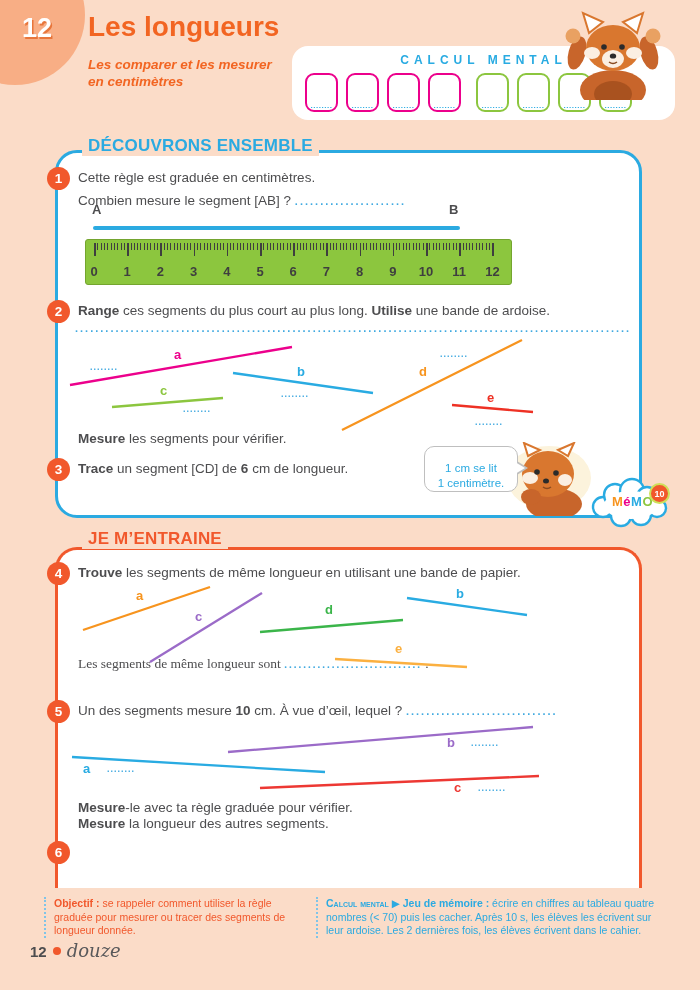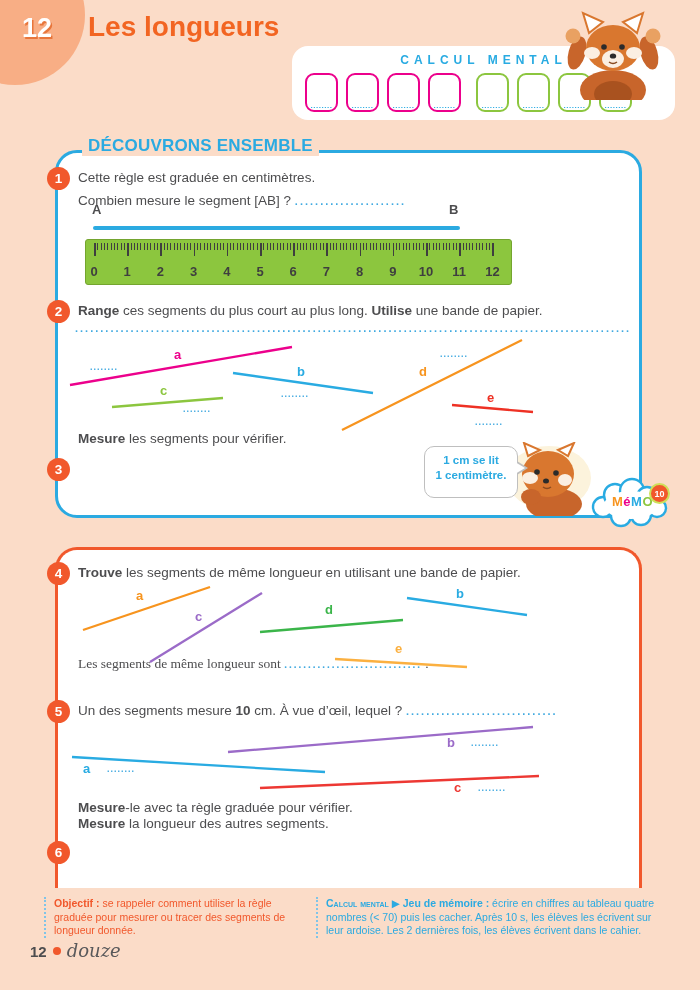--- a/index.html
+++ b/index.html
@@ -39,22 +39,22 @@
   
   .ruler{left:85px;top:239px;width:427px;height:46px;background:#8CC63E;border:1.5px solid #74A52F;border-radius:3px;box-sizing:border-box;}
   .mm-ticks{left:8px;top:3px;width:401px;height:7px;
     background-image:repeating-linear-gradient(to right,#3F3F3F 0,#3F3F3F 1px,transparent 1px,transparent 3.32px);}
   .cm-ticks{left:8px;top:3px;width:401px;height:13px;
     background-image:repeating-linear-gradient(to right,#3F3F3F 0,#3F3F3F 1.6px,transparent 1.6px,transparent 33.2px);}
   .ruler-num{position:absolute;top:24px;width:20px;text-align:center;font-size:13px;font-weight:600;color:#3F3F3F;}
   .segAB{left:93px;top:226px;width:367px;height:4px;background:#2BAAE1;border-radius:2px;}
   .ab-label{font-size:13px;font-weight:bold;color:#4D4D4F;}
   
-  .bubble{left:424px;top:446px;width:94px;height:52px;background:#fff;border:1.5px solid #BFBFBF;border-radius:10px;
-          text-align:center;font-size:11.5px;font-weight:bold;color:#2BAAE1;line-height:15px;padding-top:6px;box-sizing:border-box;z-index:2;}
+  .bubble{left:424px;top:446px;width:94px;height:46px;background:#fff;border:1.5px solid #BFBFBF;border-radius:10px;
+          text-align:center;font-size:11.5px;font-weight:normal;color:#2BAAE1;line-height:15px;padding-top:14px;box-sizing:border-box;z-index:2;}
   .bubble:before{content:"";position:absolute;right:-11px;top:14px;border-style:solid;border-width:7px 0 7px 11px;
           border-color:transparent transparent transparent #BFBFBF;}
   .bubble:after{content:"";position:absolute;right:-8px;top:15px;border-style:solid;border-width:6px 0 6px 10px;
           border-color:transparent transparent transparent #fff;}
   
   .memo{left:589px;top:476px;width:84px;height:52px;z-index:3;}
   .memo-text{position:absolute;left:6px;top:18px;width:58px;text-align:right;font-size:13px;font-weight:bold;letter-spacing:.5px;}
   .memo-ten{position:absolute;right:3px;top:7px;width:17px;height:17px;border-radius:50%;background:#F1582C;border:2px solid #CFE05A;
             color:#fff;font-size:9px;font-weight:bold;display:flex;align-items:center;justify-content:center;}
   
@@ -70,20 +70,22 @@
 </style>
 </head>
 <body>
 
 <div id="page">
 
   <div class="abs corner-circle"></div>
   <div class="abs lesson-num">12</div>
   <div class="abs page-title">Les longueurs</div>
   <div class="abs page-subtitle">
+    <div>Les comparer et les mesurer</div>
+    <div>en centimètres</div>
   </div>
 
   <div class="abs cm-panel">
     <div class="abs cm-title">CALCUL MENTAL</div>
     <div class="abs cm-boxes">
       <div class="cm-box pink">
           <span class="mini-dots">........</span>
         </div>
       <div class="cm-box pink">
           <span class="mini-dots">........</span>
@@ -155,21 +157,21 @@
     <span class="ruler-num" style="left:230.4px">7</span>
     <span class="ruler-num" style="left:263.6px">8</span>
     <span class="ruler-num" style="left:296.8px">9</span>
     <span class="ruler-num" style="left:330px">10</span>
     <span class="ruler-num" style="left:363.2px">11</span>
     <span class="ruler-num" style="left:396.4px">12</span>
   </div>
 
   <div class="abs qnum" style="left:47px;top:300px;">2</div>
   <div class="abs line" style="left:78px;top:303px;">
-    <b>Range</b><span> ces segments du plus court au plus long. </span><b>Utilise</b><span> une bande de papier.</span>
+    <b>Range</b><span> ces segments du plus court au plus long. </span><b>Utilise</b><span> une bande de ardoise.</span>
   </div>
   <div class="abs answer-row dots" style="left:75px;top:322px;width:555px;">.......................................................................................................................</div>
 
   <svg class="abs" style="left:58px;top:337px;" width="580" height="98" viewBox="0 0 580 98">
     <line x1="12" y1="48" x2="234" y2="10" stroke="#EC008C" stroke-width="2.3"></line>
     <line x1="175" y1="36" x2="315" y2="56" stroke="#29ABE2" stroke-width="2.3"></line>
     <line x1="54" y1="70" x2="165" y2="61" stroke="#8CC63F" stroke-width="2.3"></line>
     <line x1="284" y1="93" x2="464" y2="3" stroke="#F7941E" stroke-width="2.3"></line>
     <line x1="394" y1="68" x2="475" y2="75" stroke="#EE3124" stroke-width="2.3"></line>
   </svg>
@@ -182,20 +184,23 @@
   <span class="abs seg-label" style="left:419px;top:364px;color:#F7941E;">d</span>
   <span class="abs seg-dots" style="left:440px;top:349px;">........</span>
   <span class="abs seg-label" style="left:487px;top:390px;color:#EE3124;">e</span>
   <span class="abs seg-dots" style="left:475px;top:417px;">........</span>
 
   <div class="abs line" style="left:78px;top:431px;">
     <b>Mesure</b><span> les segments pour vérifier.</span>
   </div>
 
   <div class="abs qnum" style="left:47px;top:458px;">3</div>
+  <div class="abs line" style="left:78px;top:461px;">
+    <b>Trace</b><span> un segment [CD] de </span><b>6</b><span> cm de longueur.</span>
+  </div>
 
   <div class="abs bubble">
     <div>1 cm se lit</div>
     <div>1 centimètre.</div>
   </div>
   <div class="abs" style="left:504px;top:442px;width:90px;height:74px;z-index:1;">
     <svg width="90" height="74" viewBox="0 0 90 74">
       <ellipse cx="45" cy="36" rx="42" ry="32" fill="#FCF3DC"></ellipse>
       <ellipse cx="50" cy="62" rx="28" ry="16" fill="#C8652B"></ellipse>
       <ellipse cx="44" cy="32" rx="26" ry="23" fill="#D9772F"></ellipse>
@@ -220,20 +225,21 @@
         <circle cx="68" cy="32" r="9"></circle>
         <circle cx="52" cy="39" r="10"></circle>
         <circle cx="32" cy="40" r="10"></circle>
       </g>
       <ellipse cx="42" cy="29" rx="27" ry="14" fill="#fff"></ellipse>
     </svg>
     <div class="memo-text"><span style="color:#F7941E">M</span><span style="color:#EC008C">é</span><span style="color:#29ABE2">M</span><span style="color:#8CC63F">O</span></div>
     <div class="memo-ten">10</div>
   </div>
 
+  <div class="abs sec-heading orange" style="left:82px;top:529px;">JE M’ENTRAINE</div>
   <div class="abs frame orange"></div>
 
   <div class="abs qnum" style="left:47px;top:562px;">4</div>
   <div class="abs line" style="left:78px;top:565px;">
     <b>Trouve</b><span> les segments de même longueur en utilisant une bande de papier.</span>
   </div>
   <svg class="abs" style="left:58px;top:582px;" width="580" height="96" viewBox="0 0 580 96">
     <line x1="25" y1="48" x2="152" y2="5" stroke="#F7941E" stroke-width="2.3"></line>
     <line x1="92" y1="80" x2="204" y2="11" stroke="#9B6BC8" stroke-width="2.3"></line>
     <line x1="202" y1="50" x2="345" y2="38" stroke="#3BB54A" stroke-width="2.3"></line>

